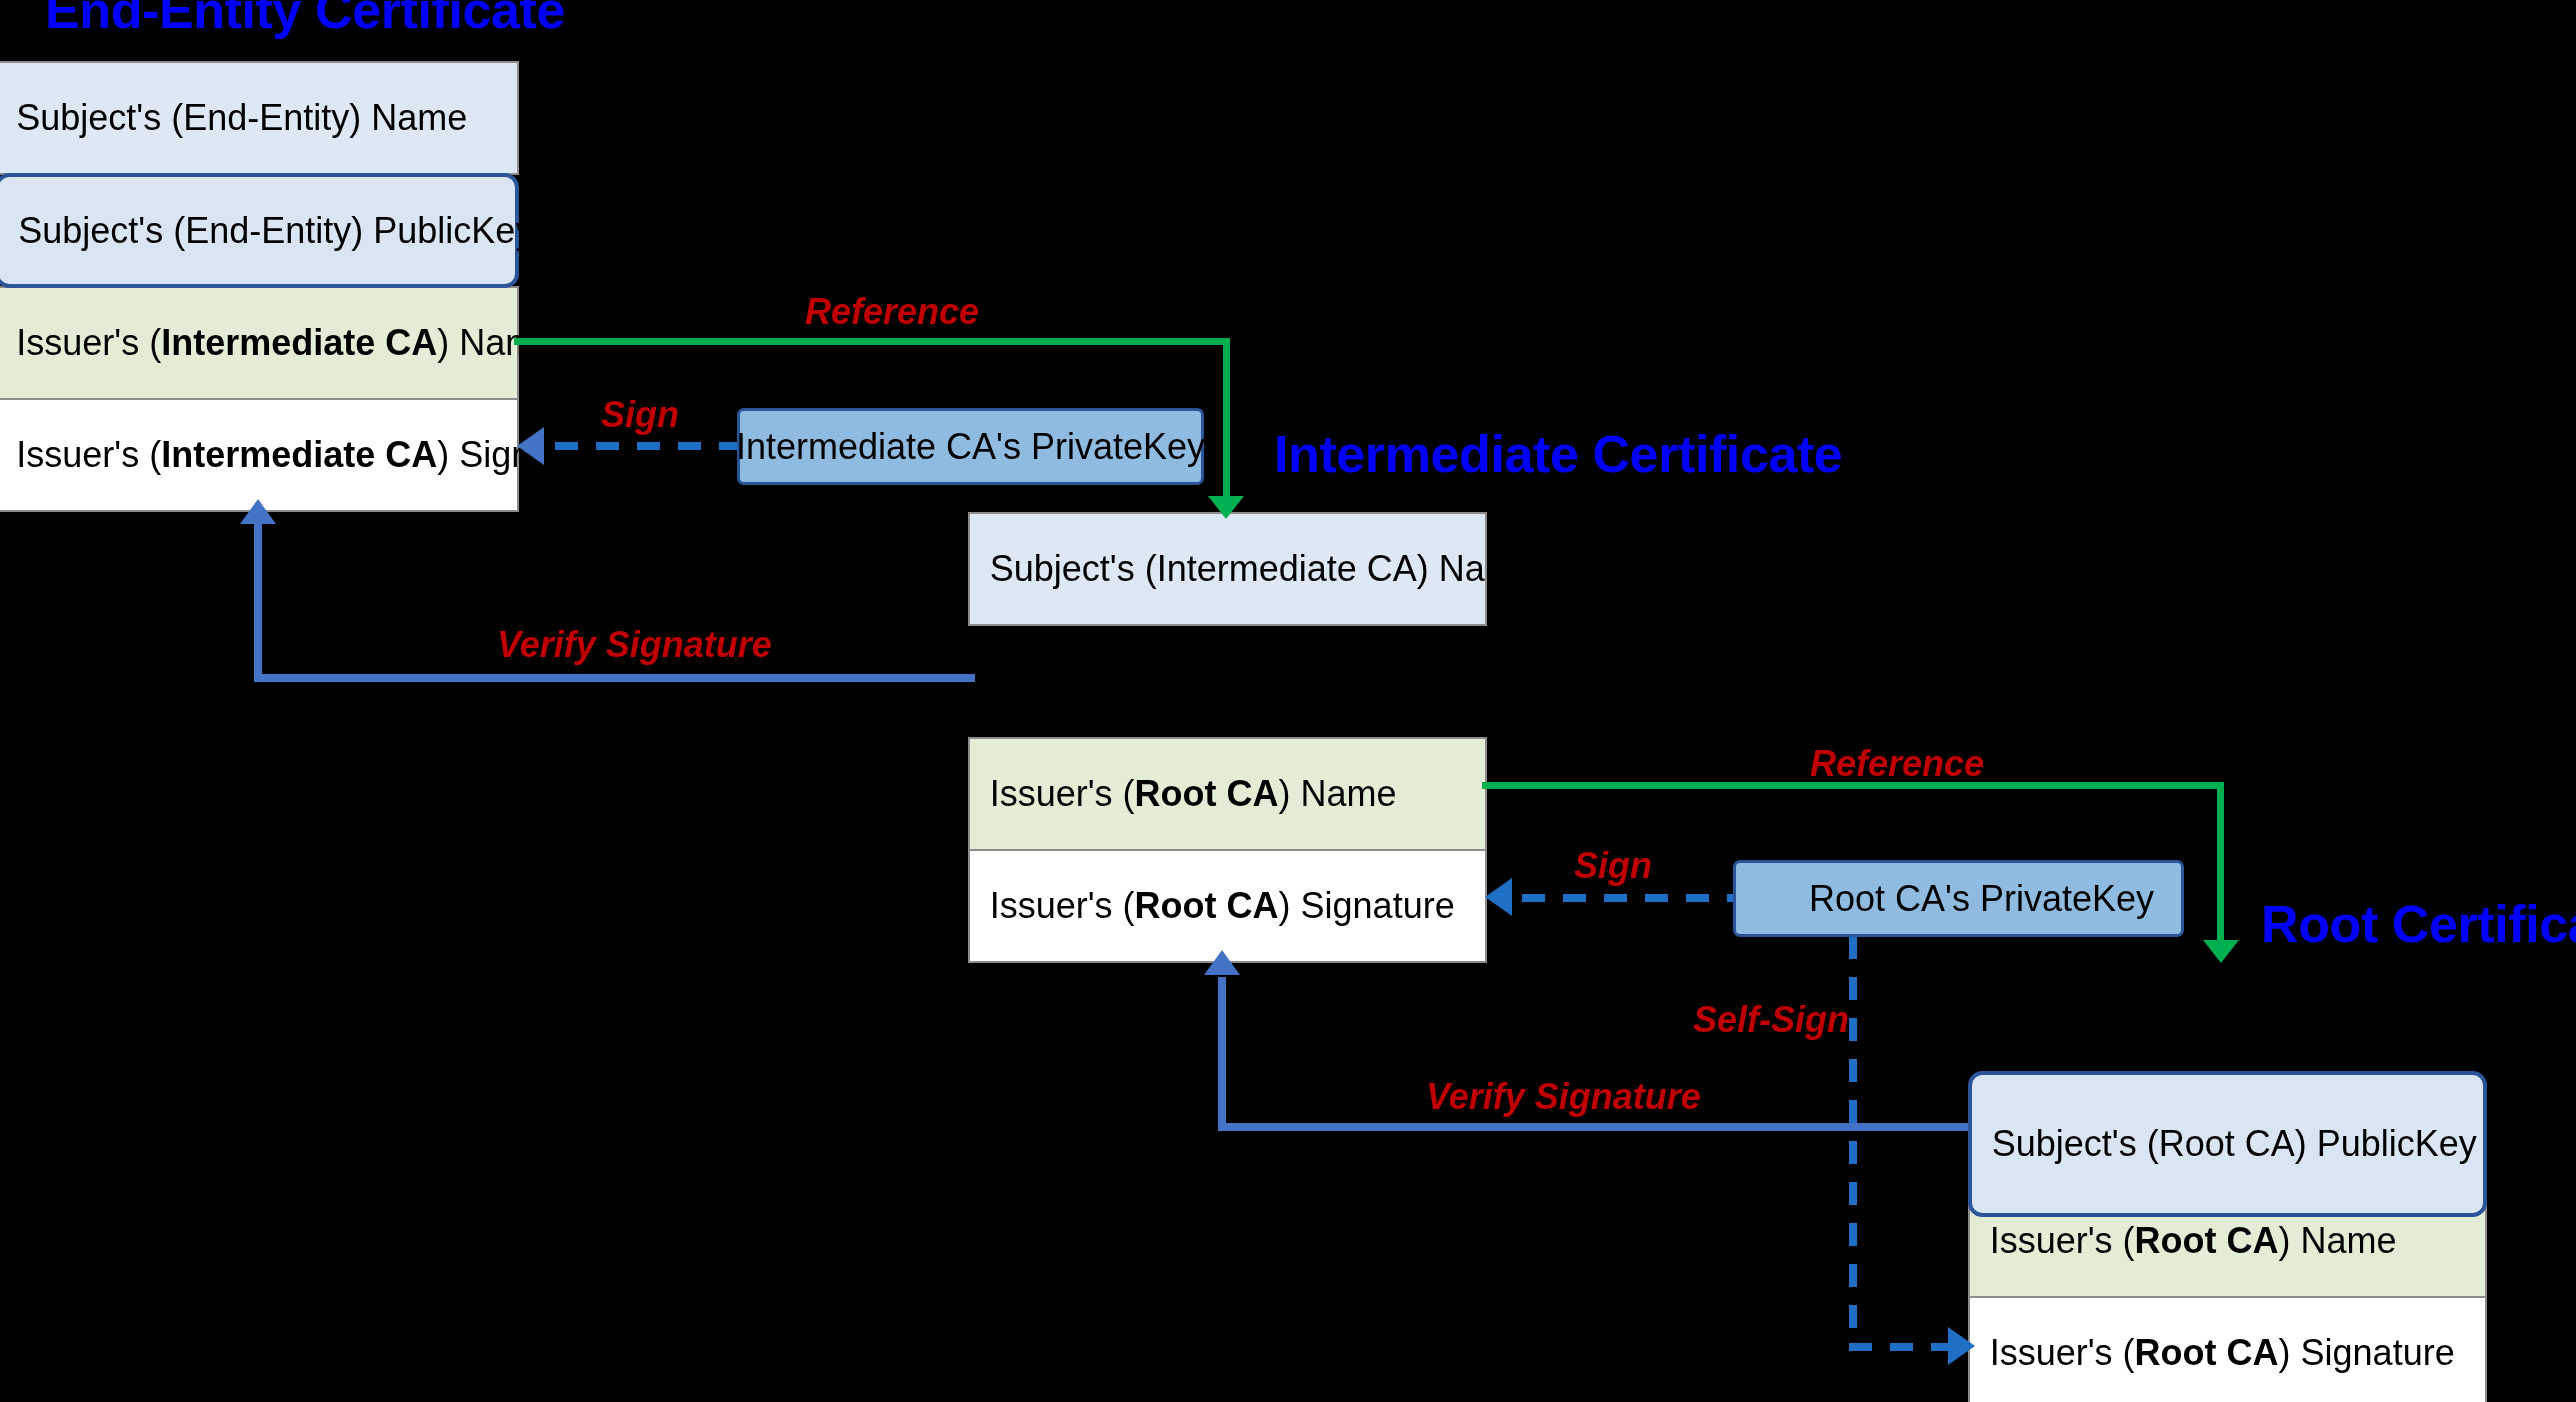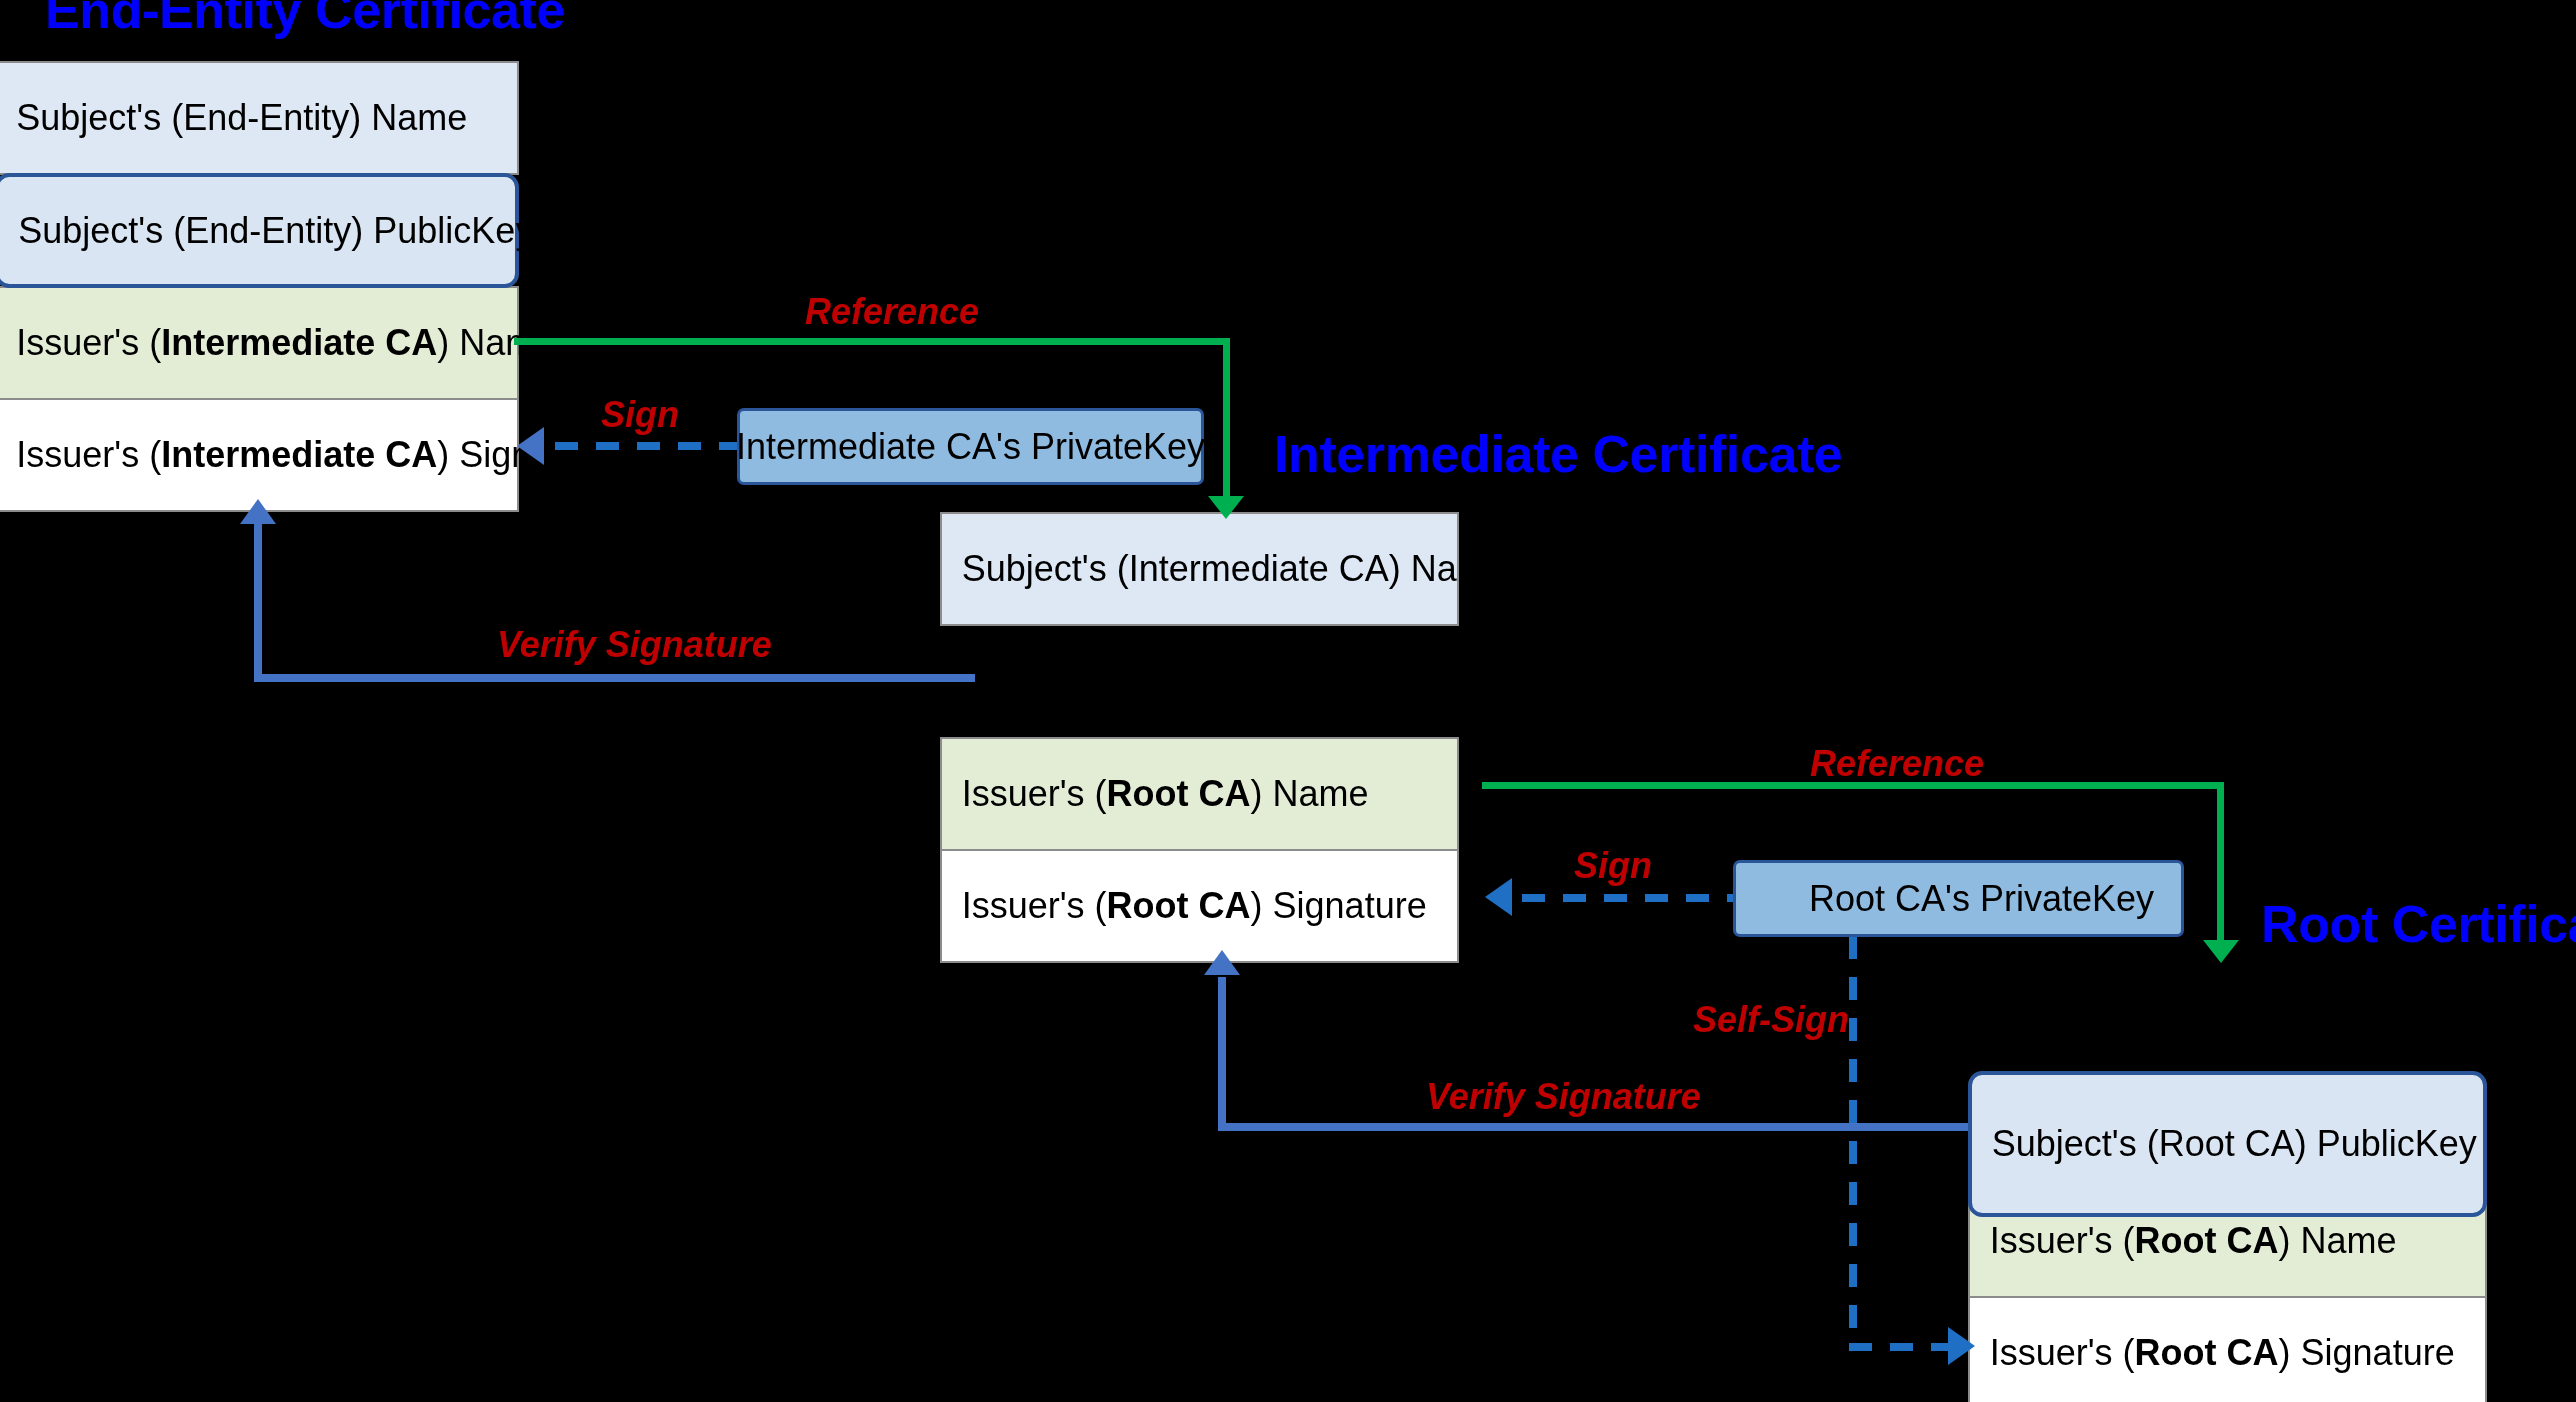--- a/index.html
+++ b/index.html
@@ -122,21 +122,21 @@
 
     <div class="row issuer-sig" style="top:337px;width:524px;height:114px;">
       <span>Issuer's (</span>
         <b>Intermediate CA</b>
         <span>) Signature</span>
     </div>
   </div>
 
   <div class="title" style="left:1274px;top:424px;">Intermediate Certificate</div>
 
-  <div class="cert" style="left:940px;top:512px;width:519px;height:449px;">
+  <div class="cert" style="left:968px;top:512px;width:519px;height:449px;">
     <div class="row subj-name" style="top:0px;width:519px;height:114px;">
       <span>Subject's (Intermediate CA) Name</span>
     </div>
 
 
     <div class="row issuer-name" style="top:225px;width:519px;height:114px;">
       <span>Issuer's (</span>
         <b>Root CA</b>
         <span>) Name</span>
     </div>

